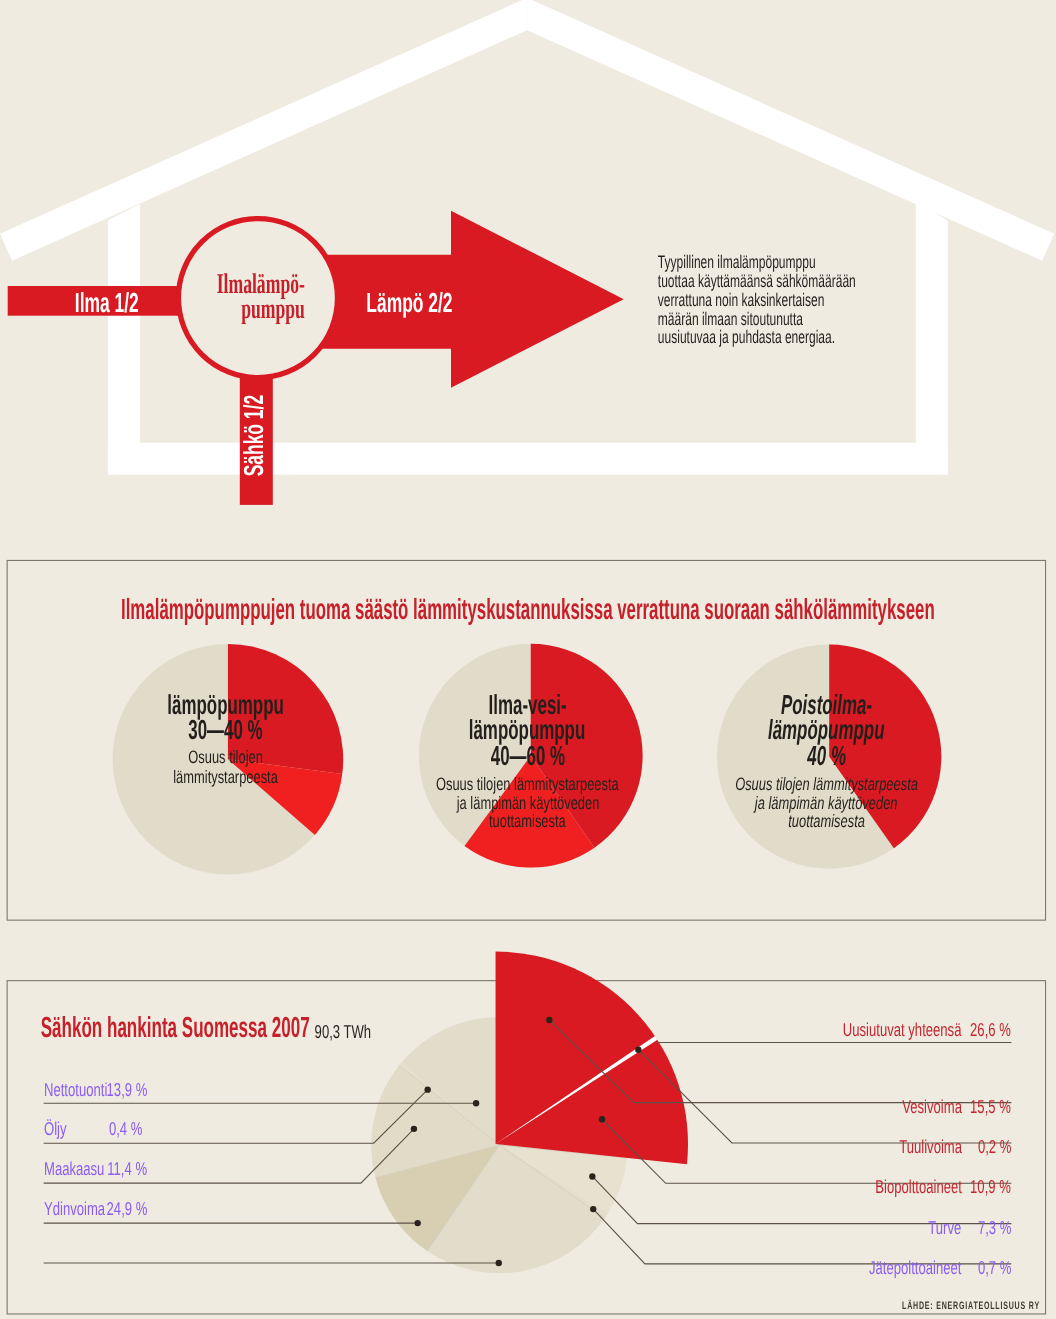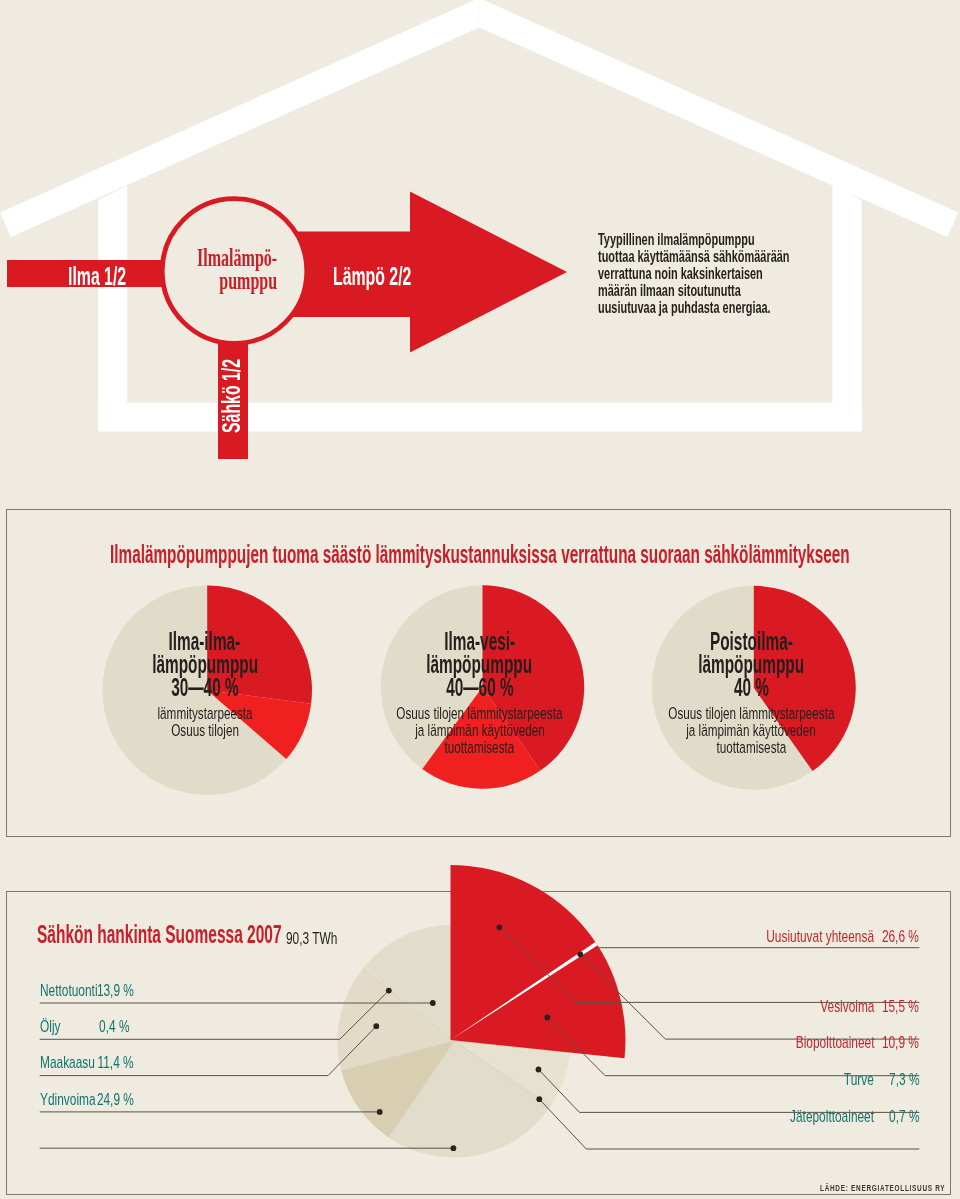--- a/index.html
+++ b/index.html
@@ -10,51 +10,51 @@
   svg{display:block;}
   .lbl{position:absolute;color:#fff;font-weight:700;white-space:nowrap;font-size:25px;
        line-height:25px;transform-origin:left top;}
   .lbl-air{left:68.2px;top:264px;transform:scaleX(.634);}
   .lbl-heat{left:332.7px;top:264px;transform:scaleX(.634);}
   .lbl-elec{left:218.5px;top:433px;transform:rotate(-90deg) scaleX(.634);}
   .pump-text{position:absolute;left:164px;top:245.5px;width:140px;text-align:right;
     color:#C8202A;font-weight:700;font-size:26px;line-height:23.7px;font-family:Liberation Serif, serif;}
   .pump-text>div{transform:scaleX(.617);}
   .note{position:absolute;left:598px;top:231px;color:#231F1C;font-size:16.5px;
-    line-height:17px;font-weight:700;}
+    line-height:17px;font-weight:400;}
   .note>div{transform:scaleX(.663);transform-origin:left top;}
 
   .panel{position:absolute;border:1px solid #7E766A;box-sizing:border-box;}
   #panel-savings{left:6px;top:509px;width:945px;height:328px;}
   .savings-title{position:absolute;left:110px;top:541.3px;color:#C8202A;font-weight:700;
      font-size:26.5px;line-height:26.5px;white-space:nowrap;transform:scaleX(.578);transform-origin:left top;}
   .pie-label{position:absolute;text-align:center;color:#231F1C;}
   .pl-name{font-weight:700;font-size:25px;line-height:23.4px;}
   .pl-name .cxi{transform:scaleX(.615);}
   .pl-cap{font-weight:400;font-size:16.3px;line-height:17.2px;}
   .pl-name + .pl-cap{margin-top:5px;}
   .pl-cap .cxi{transform:scaleX(.72);}
   .cxi{display:inline-block;transform-origin:center center;white-space:nowrap;}
   .pl1{left:54.8px;top:629.5px;width:300px;}
   .pl2{left:329.6px;top:629.5px;width:300px;}
-  .pl3{left:601.4px;top:629.5px;width:300px;}
+  .pl3{left:601.4px;top:629.5px;width:300px;font-style:italic;}
 
   #panel-supply{left:6px;top:891px;width:945px;height:304px;}
   .supply-title-wrap{position:absolute;left:37.3px;top:947px;white-space:nowrap;height:0;}
   .supply-title{position:absolute;left:0;bottom:0;color:#C8202A;font-weight:700;font-size:26.4px;
      line-height:26.4px;transform:scaleX(.587);transform-origin:left bottom;white-space:nowrap;}
   .supply-sub{position:absolute;left:248.5px;bottom:0;color:#231F1C;font-weight:400;font-size:17px;
      line-height:17px;transform:scaleX(.70);transform-origin:left bottom;white-space:nowrap;}
   .rows{position:absolute;}
   .rows-left{left:39.7px;top:966.7px;width:182px;}
   .rows-right{left:737px;top:912.3px;width:182.3px;}
   .row{position:relative;height:36.3px;}
   .rows-right .row{height:36.65px;}
   .row .rl,.row .rv{position:absolute;bottom:4.2px;font-size:17px;line-height:17px;
-    font-weight:400;color:#0f766e;white-space:nowrap;}
+    font-weight:400;color:#8b5cf6;white-space:nowrap;}
   .row .rl .cxi,.row .rv .cxi{transform:scaleX(.70);transform-origin:left bottom;}
   .rows-left .rl{left:0;}
   .rows-left .rv{left:0;width:135.8px;text-align:center;}
   .rows-left .rv .cxi{transform-origin:right bottom;}
   .rows-right .rl{right:45px;}
   .rows-right .rl .cxi{transform-origin:right bottom;}
   .rows-right .rv{right:0;}
   .rows-right .rv .cxi{transform-origin:right bottom;}
   .row.accent .rl,.row.accent .rv{color:#C32630;}
   .rows-right .row.gap{height:70px;}
@@ -115,25 +115,24 @@
       <path d="M 482.5 127.0 L 482.5 25.3 A 101.7 101.7 0 0 1 540.4 210.6 Z" fill="#D91A23"></path>
       <path d="M 482.5 127.0 L 540.4 210.6 A 101.7 101.7 0 0 1 422.3 209.0 Z" fill="#F01F20"></path>
     </g>
     <g>
       <circle cx="753.8" cy="127.8" r="102.0" fill="#E0DCC9"></circle>
       <path d="M 753.8 127.8 L 753.8 25.8 A 102.0 102.0 0 0 1 812.6 211.1 Z" fill="#D91A23"></path>
     </g>
   </svg>
 
   <div class="pie-label pl1">
-    <div class="pl-name cx"><span class="cxi">Ilma-ilma-</span></div>
     <div class="pl-name cx"><span class="cxi">lämpöpumppu</span></div>
     <div class="pl-name cx"><span class="cxi">30—40 %</span></div>
+    <div class="pl-cap cx"><span class="cxi">Osuus tilojen</span></div>
     <div class="pl-cap cx"><span class="cxi">lämmitystarpeesta</span></div>
-    <div class="pl-cap cx"><span class="cxi">Osuus tilojen</span></div>
   </div>
   <div class="pie-label pl2">
     <div class="pl-name cx"><span class="cxi">Ilma-vesi-</span></div>
     <div class="pl-name cx"><span class="cxi">lämpöpumppu</span></div>
     <div class="pl-name cx"><span class="cxi">40—60 %</span></div>
     <div class="pl-cap cx"><span class="cxi">Osuus tilojen lämmitystarpeesta</span></div>
     <div class="pl-cap cx"><span class="cxi">ja lämpimän käyttöveden</span></div>
     <div class="pl-cap cx"><span class="cxi">tuottamisesta</span></div>
   </div>
   <div class="pie-label pl3">
@@ -225,20 +224,24 @@
   <div class="rows rows-right">
       <div class="row accent">
         <span class="rl cx"><span class="cxi">Uusiutuvat yhteensä</span></span>
         <span class="rv cx"><span class="cxi">26,6 %</span></span>
       </div>
       <div class="row accent gap">
         <span class="rl cx"><span class="cxi">Vesivoima</span></span>
         <span class="rv cx"><span class="cxi">15,5 %</span></span>
       </div>
       <div class="row accent">
+        <span class="rl cx"><span class="cxi">Tuulivoima</span></span>
+        <span class="rv cx"><span class="cxi">0,2 %</span></span>
+      </div>
+      <div class="row accent">
         <span class="rl cx"><span class="cxi">Biopolttoaineet</span></span>
         <span class="rv cx"><span class="cxi">10,9 %</span></span>
       </div>
       <div class="row">
         <span class="rl cx"><span class="cxi">Turve</span></span>
         <span class="rv cx"><span class="cxi">7,3 %</span></span>
       </div>
       <div class="row">
         <span class="rl cx"><span class="cxi">Jätepolttoaineet</span></span>
         <span class="rv cx"><span class="cxi">0,7 %</span></span>

